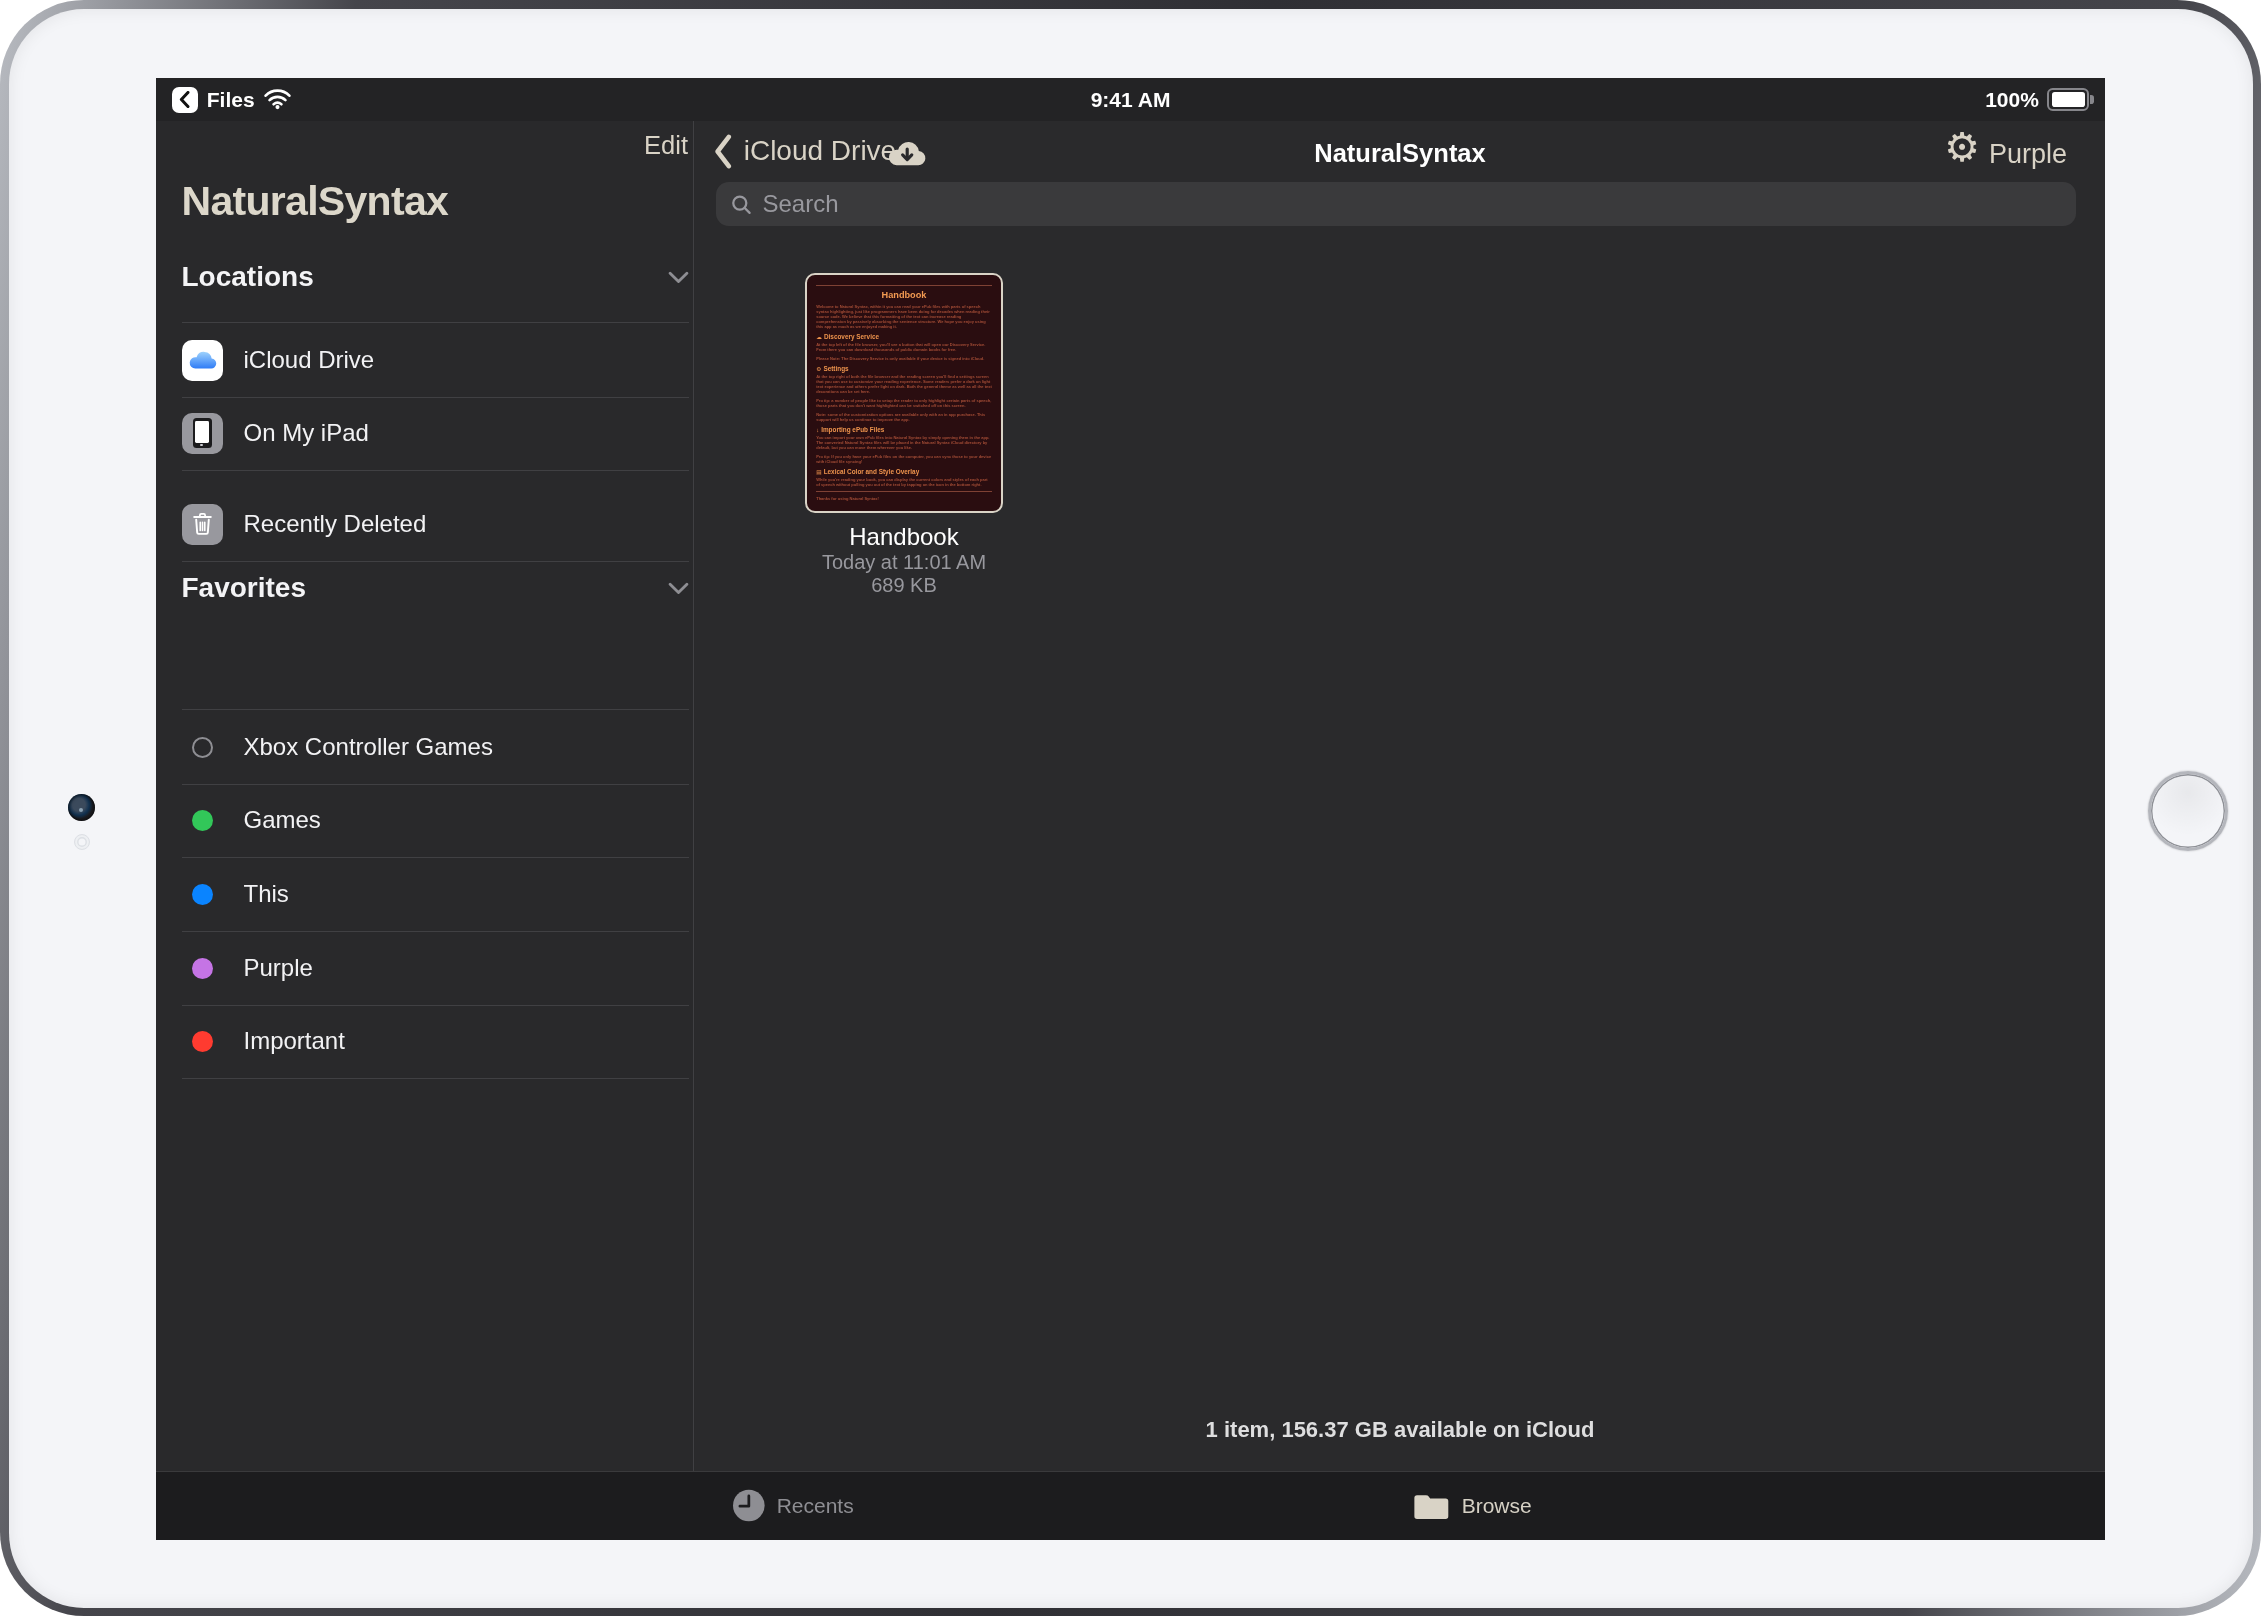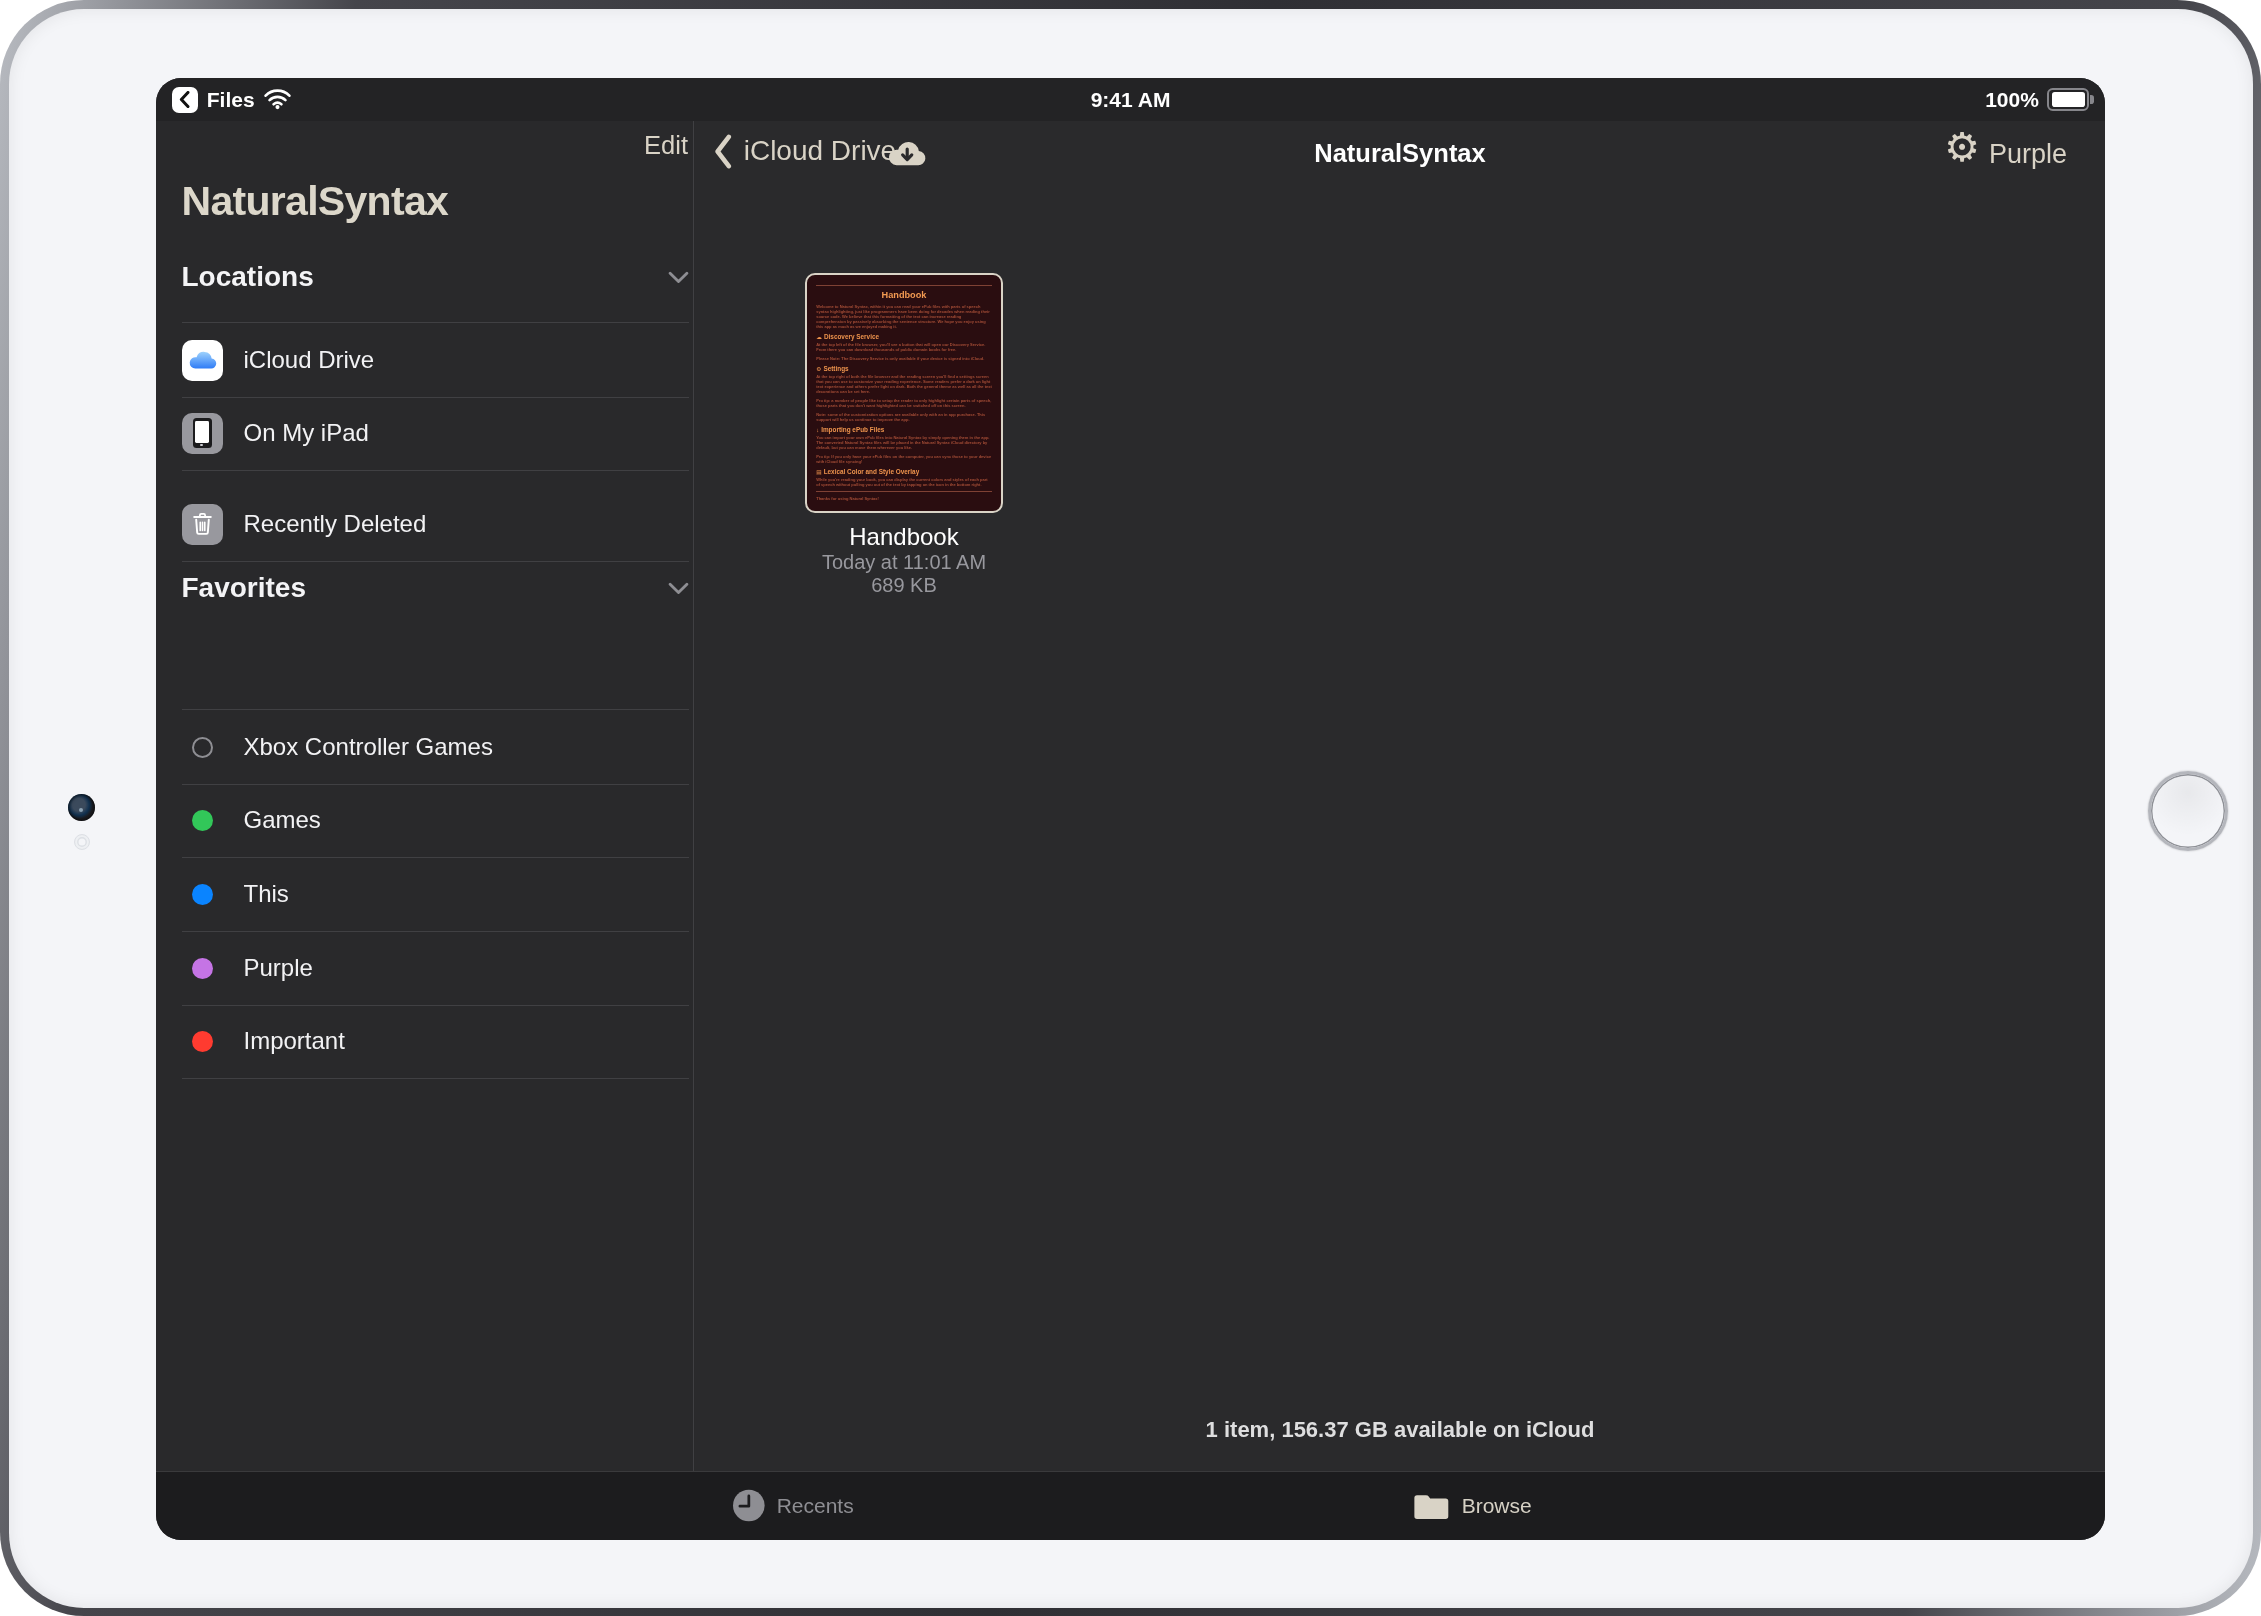--- a/index.html
+++ b/index.html
@@ -17,21 +17,21 @@
           box-shadow:inset 0 0 4.3px #000;}
   .camera::after{content:"";position:absolute;left:10.6px;top:13.5px;width:4.3px;height:4.3px;border-radius:50%;background:#9fb6c8;opacity:.8;}
   .light-sensor{position:absolute;left:74px;top:834px;width:14px;height:14px;border-radius:50%;
           border:1.4px solid #dde0e5;box-shadow:inset 0 0 0 2.1px #eef0f3, inset 0 0 0 3.5px #dde0e5;}
   .home-button{position:absolute;left:2148px;top:771px;width:74px;height:74px;border-radius:50%;
           border:3.5px solid #b4b6bc;
           box-shadow:inset 0 0 0 1.4px #8e9096, 0 0 2.1px rgba(0,0,0,.25);
           background:radial-gradient(circle at 50% 25%,rgba(0,0,0,.05),rgba(0,0,0,0) 65%);}
 
   
-  .screen{position:absolute;left:156px;top:78px;width:1949px;height:1462px;background:#2a2a2c;overflow:hidden;border-radius:25px;}
+  .screen{position:absolute;left:156px;top:78px;width:1949px;height:1462px;background:#2a2a2c;overflow:hidden;}
 
   
   .statusbar{position:absolute;left:0;top:0;width:100%;height:43px;background:#232325;
              display:flex;align-items:center;color:#fff;}
   .sb-left{position:absolute;left:15.6px;top:0;height:43px;display:flex;align-items:center;gap:9.2px;}
   .sb-badge{width:26px;height:26px;border-radius:7px;background:#fff;display:flex;align-items:center;justify-content:center;}
   .sb-files{font-size:21px;font-weight:600;}
   .sb-time{position:absolute;left:50%;transform:translateX(-50%);font-size:21px;font-weight:700;}
   .sb-right{position:absolute;right:15.6px;top:0;height:43px;display:flex;align-items:center;gap:8.5px;}
   .sb-batt-pct{font-size:21px;font-weight:600;}
@@ -234,20 +234,27 @@
             <path d="M46 40H16a11 11 0 1 1 2.2-21.8A15 15 0 0 1 47.5 20a10 10 0 0 1-1.5 20z" fill="#d9d3c6"></path>
             <path d="M31 17v13" stroke="#2a2a2c" stroke-width="4.5" stroke-linecap="round"></path>
             <path d="M24.5 25.5 31 32l6.5-6.5" stroke="#2a2a2c" stroke-width="4.5" fill="none" stroke-linecap="round" stroke-linejoin="round"></path>
           </svg>
         </div>
         <div class="c-title">NaturalSyntax</div>
         <div class="gear-btn"><span>⚙</span></div>
         <div class="select-btn">Purple</div>
       </div>
 
+      <div class="searchbar">
+        <svg width="23" height="23" viewBox="0 0 24 24">
+          <circle cx="10.5" cy="10.5" r="7" stroke="#98989e" stroke-width="2.4" fill="none"></circle>
+          <path d="M15.8 15.8 L21 21" stroke="#98989e" stroke-width="2.4" stroke-linecap="round"></path>
+        </svg>
+        <input type="text" placeholder="Search" style="">
+      </div>
 
       <div class="file-card">
         <div class="thumb">
             <div class="tn-hr"></div>
             <div class="tn-title">Handbook</div>
             <div class="tn-p">Welcome to Natural Syntax, within it you can read your ePub files with parts of speech syntax highlighting, just like programmers have been doing for decades when reading their source code. We believe that this formatting of the text can increase reading comprehension by passively absorbing the sentence structure. We hope you enjoy using this app as much as we enjoyed making it.</div>
             <div class="tn-h2"><span class="tn-ic">☁</span>Discovery Service</div>
             <div class="tn-p">At the top left of the file browser, you'll see a button that will open our Discovery Service. From there you can download thousands of public domain books for free.</div>
             <div class="tn-p">Please Note: The Discovery Service is only available if your device is signed into iCloud.</div>
             <div class="tn-h2"><span class="tn-ic">⚙</span>Settings</div>

